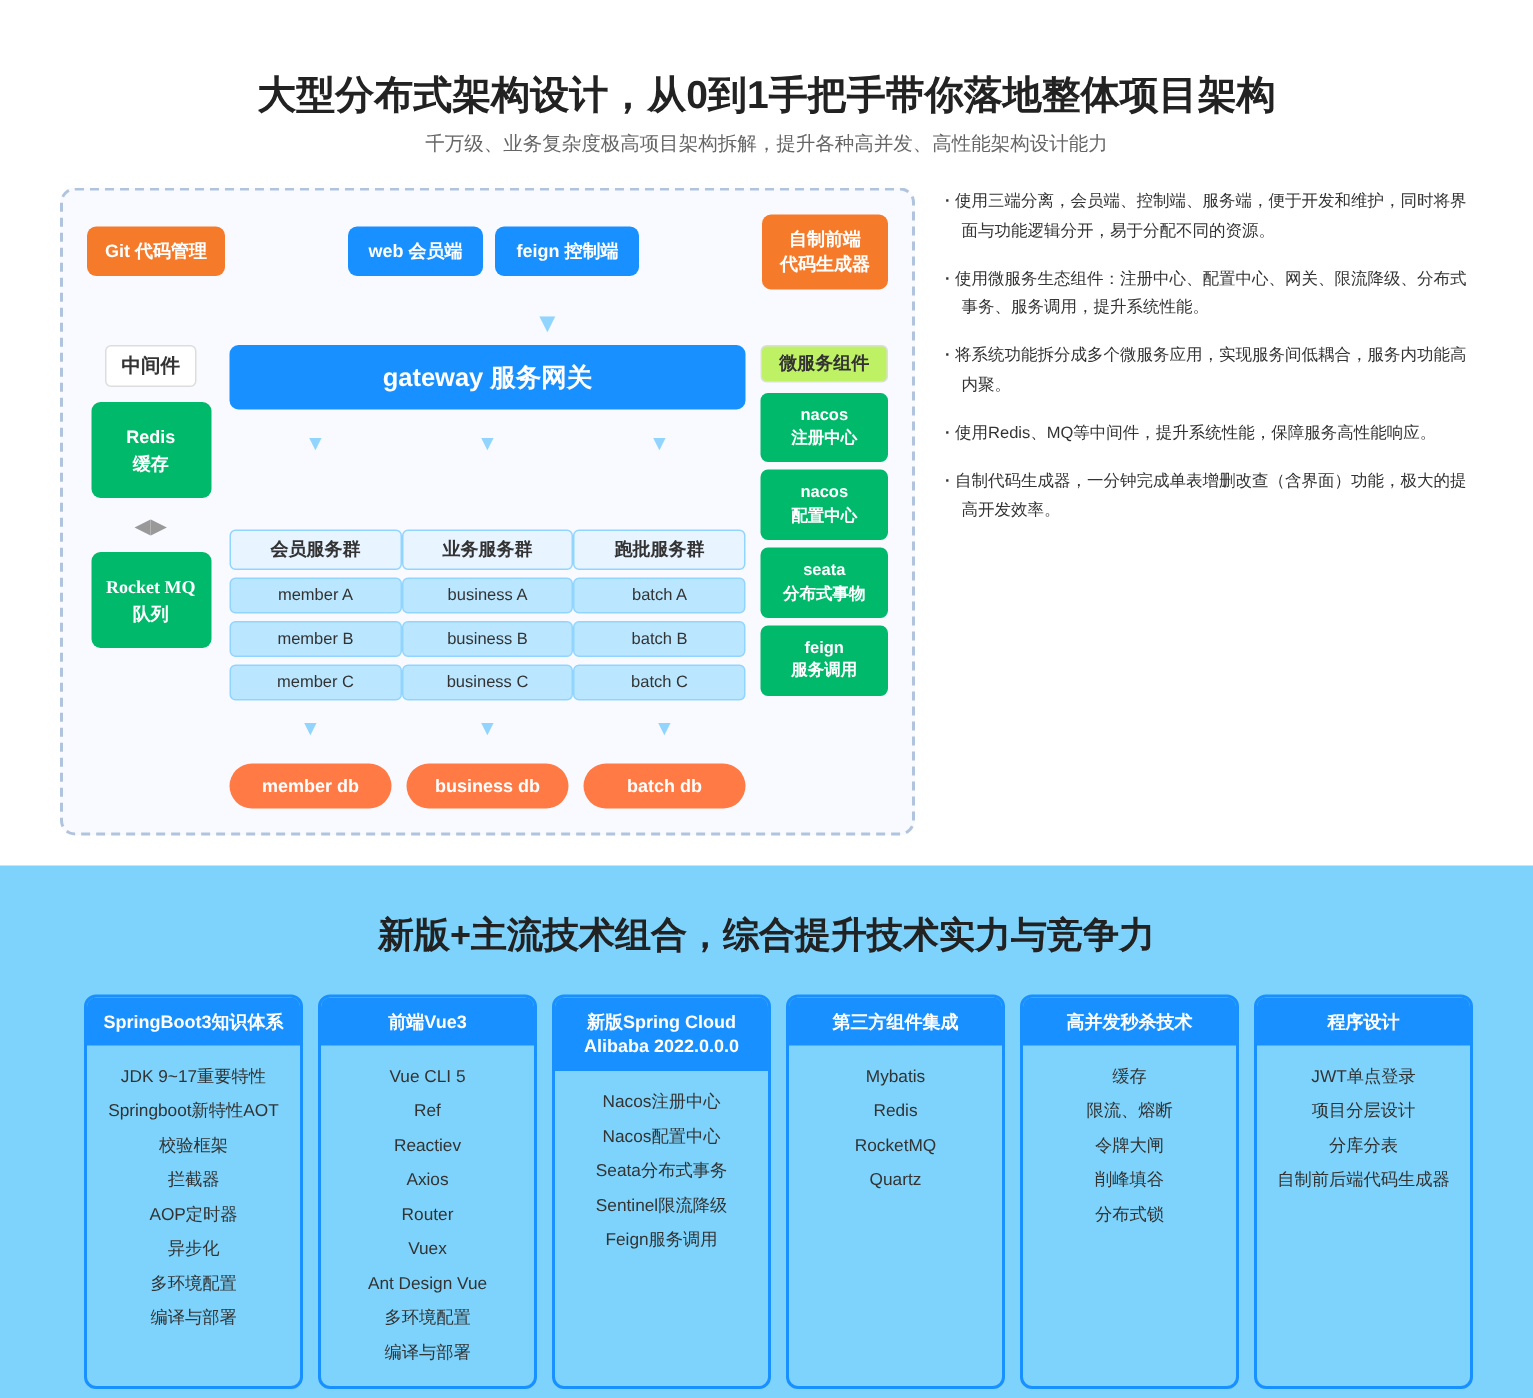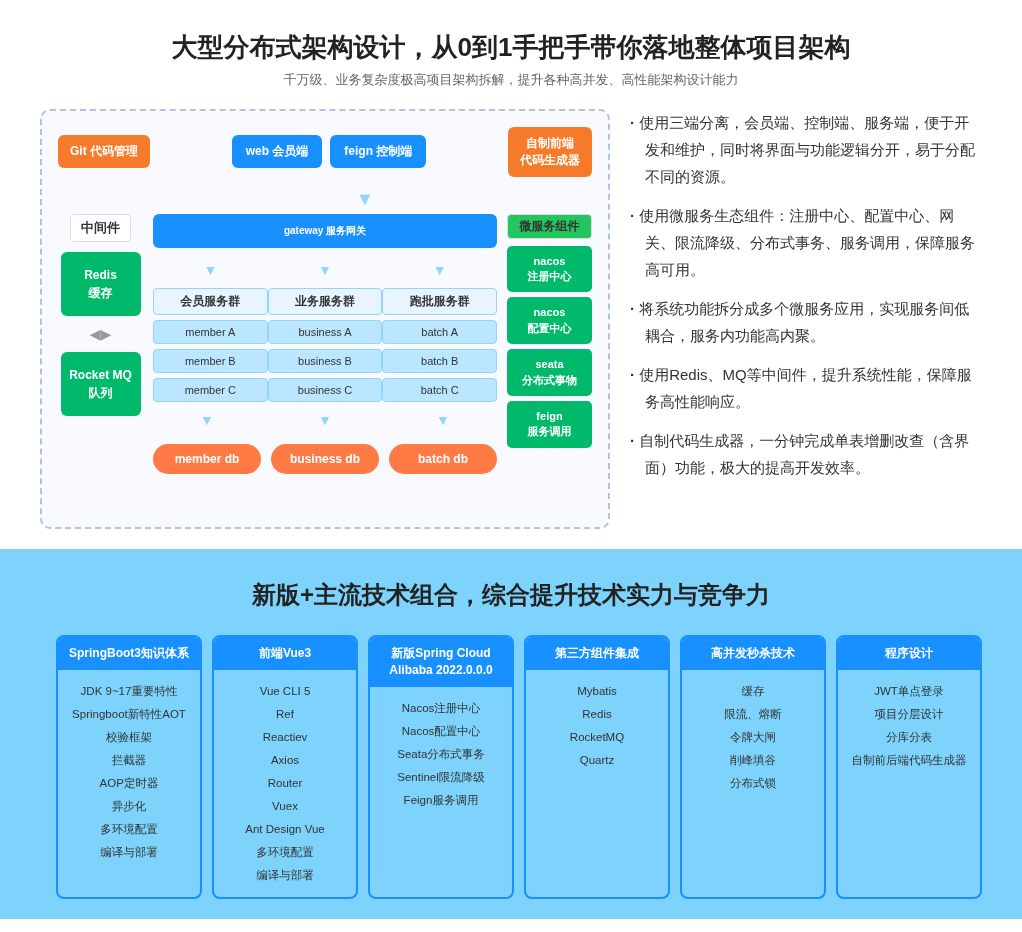--- a/index.html
+++ b/index.html
@@ -6,21 +6,21 @@
     body {
       font-family: 'Microsoft YaHei', 'PingFang SC', sans-serif;
       background: #fff;
       width: 1022px;
       min-height: 932px;
       overflow-x: hidden;
     }
 
     
     .section1 {
-      padding: 30px 40px 20px;
+      padding: 46px 40px 20px;
     }
     .main-title {
       text-align: center;
       font-size: 26px;
       font-weight: bold;
       color: #222;
       margin-bottom: 6px;
     }
     .sub-title {
       text-align: center;
@@ -68,21 +68,21 @@
       padding: 8px 14px;
       font-size: 12px;
       font-weight: bold;
       text-align: center;
     }
     .box-gateway {
       background: #1890ff;
       color: #fff;
       border-radius: 6px;
       padding: 10px 20px;
-      font-size: 10px;
+      font-size: 17px;
       font-weight: bold;
       text-align: center;
     }
 
     
     .arch-middle {
       display: flex;
       gap: 10px;
       align-items: flex-start;
     }
@@ -122,20 +122,21 @@
       flex: 1;
       display: flex;
       flex-direction: column;
       gap: 8px;
     }
     .gateway-row {
       margin-bottom: 4px;
     }
     .service-groups {
       display: flex;
+      margin-top: 40px;
     }
     .service-group {
       flex: 1;
       display: flex;
       flex-direction: column;
       gap: 5px;
     }
     .service-group-title {
       background: #e8f4ff;
       border: 1px solid #91d5ff;
@@ -181,39 +182,39 @@
       flex-direction: column;
       gap: 5px;
     }
     .micro-label {
       font-size: 12px;
       font-weight: bold;
       color: #333;
       border: 1px solid #ddd;
       border-radius: 4px;
       padding: 3px 6px;
-      background: #22c55e;
+      background: #bef264;
       text-align: center;
       margin-bottom: 2px;
     }
     .micro-item {
       background: #00b96b;
       color: #fff;
       border-radius: 5px;
       padding: 8px 4px;
       font-size: 11px;
       font-weight: bold;
       text-align: center;
       line-height: 1.4;
     }
 
     
     .arch-desc {
       flex: 1;
-      font-size: 15px;
+      font-size: 11px;
       color: #333;
       line-height: 1.8;
     }
     .arch-desc p {
       margin-bottom: 12px;
       text-indent: -1em;
       padding-left: 1em;
     }
     .arch-desc p::before {
       content: "· ";
@@ -294,21 +295,21 @@
         <span style="color:#91d5ff;font-size:18px;">▼</span>
       </div>
 
       <div class="arch-middle">
 
         <div class="middleware-col">
           <div class="middleware-label">中间件</div>
           <div class="box-green" style="white-space:pre-line;">Redis
 缓存</div>
           <div style="display:flex;justify-content:center;gap:4px;color:#999;font-size:14px;margin:4px 0;">◀▶</div>
-          <div class="box-green" style="white-space:pre-line;">Rocket MQ
+          <div class="box-green" style="white-space:pre-line;font-family:Liberation Serif, serif;">Rocket MQ
 队列</div>
         </div>
 
         <div class="services-area">
 
           <div class="gateway-row">
             <div class="box-gateway">gateway 服务网关</div>
           </div>
 
           <div class="arrow-row">
@@ -362,21 +363,21 @@
 分布式事物</div>
               <div class="micro-item" style="white-space: pre-line;">feign
 服务调用</div>
             </div>
         </div>
       </div>
     </div>
 
     <div class="arch-desc" id="arch-desc-container">
     <p>使用三端分离，会员端、控制端、服务端，便于开发和维护，同时将界面与功能逻辑分开，易于分配不同的资源。</p>
-        <p>使用微服务生态组件：注册中心、配置中心、网关、限流降级、分布式事务、服务调用，保障服务高可用。</p>
+        <p>使用微服务生态组件：注册中心、配置中心、网关、限流降级、分布式事务、服务调用，提升系统性能。</p>
         <p>将系统功能拆分成多个微服务应用，实现服务间低耦合，服务内功能高内聚。</p>
         <p>使用Redis、MQ等中间件，提升系统性能，保障服务高性能响应。</p>
         <p>自制代码生成器，一分钟完成单表增删改查（含界面）功能，极大的提高开发效率。</p>
       </div>
   </div>
 </div>
 
 <div class="section2">
   <h2 class="section2-title">新版+主流技术组合，综合提升技术实力与竞争力</h2>
   <div class="tech-grid" id="tech-grid-container">

